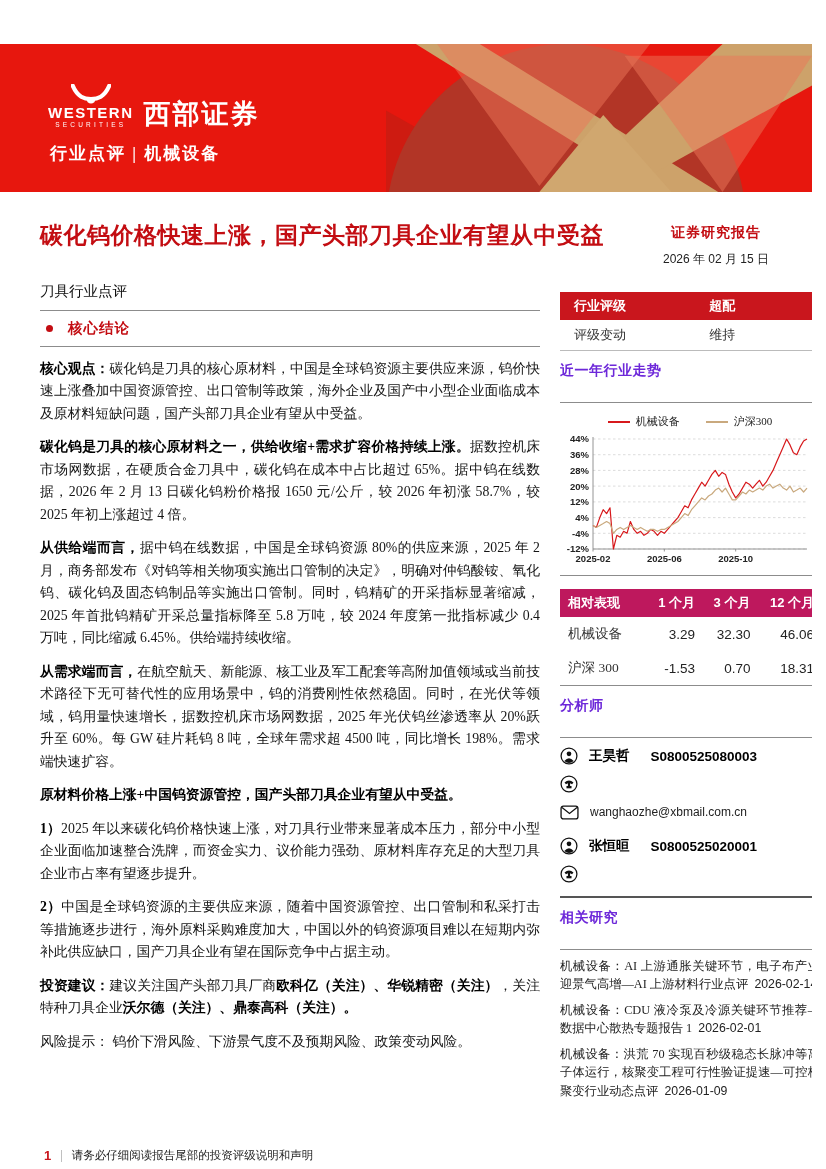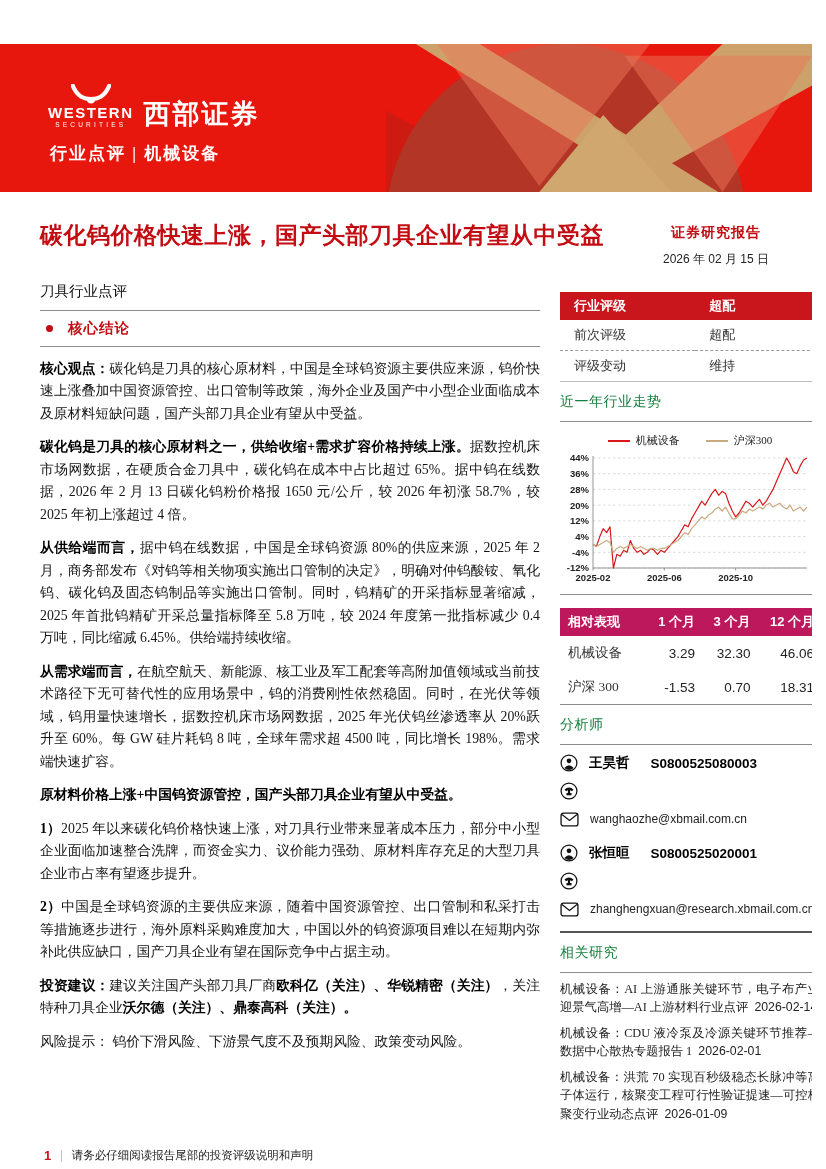--- a/index.html
+++ b/index.html
@@ -49,21 +49,21 @@
   .para b{color:#000;}
 
   
   .side-col{font-size:13px;}
   .rating-table{width:100%;border-collapse:collapse;margin-top:20px;}
   .rating-table th{background:#c9161d;color:#fff;font-weight:bold;text-align:left;
                    padding:5px 2px 5px 14px;font-size:13px;}
   .rating-table td{padding:6px 2px 6px 14px;color:#333;}
   .rating-table tr.dash td{border-bottom:1px dashed #9a9a9a;}
   .rating-table tr.solid td{border-bottom:1px solid #bbb;}
-  .side-heading{font-weight:normal;font-size:14px;color:#15803d;padding:11px 0 10px;
+  .side-heading{font-weight:bold;font-size:14px;color:#6d28d9;padding:11px 0 22px;
                 border-bottom:1px solid #8c8c8c;letter-spacing:0.5px;}
   .chart-block{padding:9px 0 4px;border-bottom:1px solid #8c8c8c;}
   .legend{display:flex;justify-content:center;gap:26px;align-items:center;margin:2px 0 4px;}
   .legend-item{display:flex;align-items:center;gap:6px;font-size:11px;color:#222;}
   .legend-swatch{width:22px;height:2px;flex:none;}
   .rel-table{width:100%;border-collapse:collapse;margin-top:13px;
              font-family:"Liberation Sans","DejaVu Sans",sans-serif;}
   .rel-table th{background:#be185d;color:#fff;font-weight:bold;padding:5px 6px;font-size:13px;}
   .rel-table th:first-child{text-align:left;padding-left:8px;font-family:"Liberation Serif","DejaVu Serif",serif;}
   .rel-table th.num,.rel-table td.num{text-align:right;}
@@ -154,24 +154,20 @@
     <div class="side-col">
 
       <table class="rating-table">
         <thead>
           <tr>
             <th style="width:52%">行业评级</th>
             <th>超配</th>
           </tr>
         </thead>
         <tbody>
-          <tr class="dash">
-            <td>前次评级</td>
-            <td>超配</td>
-          </tr>
           <tr class="solid">
             <td>评级变动</td>
             <td>维持</td>
           </tr>
         </tbody>
       </table>
 
       <div class="side-heading">近一年行业走势</div>
 
       <div class="chart-block">
@@ -280,27 +276,20 @@
           <span class="a-code">S0800525020001</span>
         </div>
         <div class="a-row">
           <svg width="18" height="18" viewBox="0 0 20 20">
             <circle cx="10" cy="10" r="8.8" fill="none" stroke="#111" stroke-width="1.4"></circle>
             <path d="M5 8.2 q5 -4.2 10 0 l-1.6 2 -2.2 -1 v3.4 h-2.4 v-3.4 l-2.2 1 z" fill="#111"></path>
             <rect x="7.2" y="12.2" width="5.6" height="2.6" fill="#111"></rect>
           </svg>
           <span class="a-email"></span>
         </div>
-        <div class="a-row">
-          <svg width="19" height="15" viewBox="0 0 20 16">
-            <rect x="1" y="1.2" width="18" height="13.6" rx="2.4" fill="none" stroke="#111" stroke-width="1.4"></rect>
-            <path d="M2 2.6 l8 6.4 8 -6.4" fill="none" stroke="#111" stroke-width="1.3"></path>
-          </svg>
-          <span class="a-email">zhanghengxuan@research.xbmail.com.cn</span>
-        </div>
       </div>
 
       <hr class="divider-strong">
       <div class="side-heading">相关研究</div>
 
       <div class="research-item"><span>机械设备：AI 上游通胀关键环节，电子布产业迎景气高增—AI 上游材料行业点评</span>&nbsp;&nbsp;<span class="r-date">2026-02-14</span></div>
       <div class="research-item"><span>机械设备：CDU 液冷泵及冷源关键环节推荐—数据中心散热专题报告 1</span>&nbsp;&nbsp;<span class="r-date">2026-02-01</span></div>
       <div class="research-item"><span>机械设备：洪荒 70 实现百秒级稳态长脉冲等离子体运行，核聚变工程可行性验证提速—可控核聚变行业动态点评</span>&nbsp;&nbsp;<span class="r-date">2026-01-09</span></div>
 
     </div>

